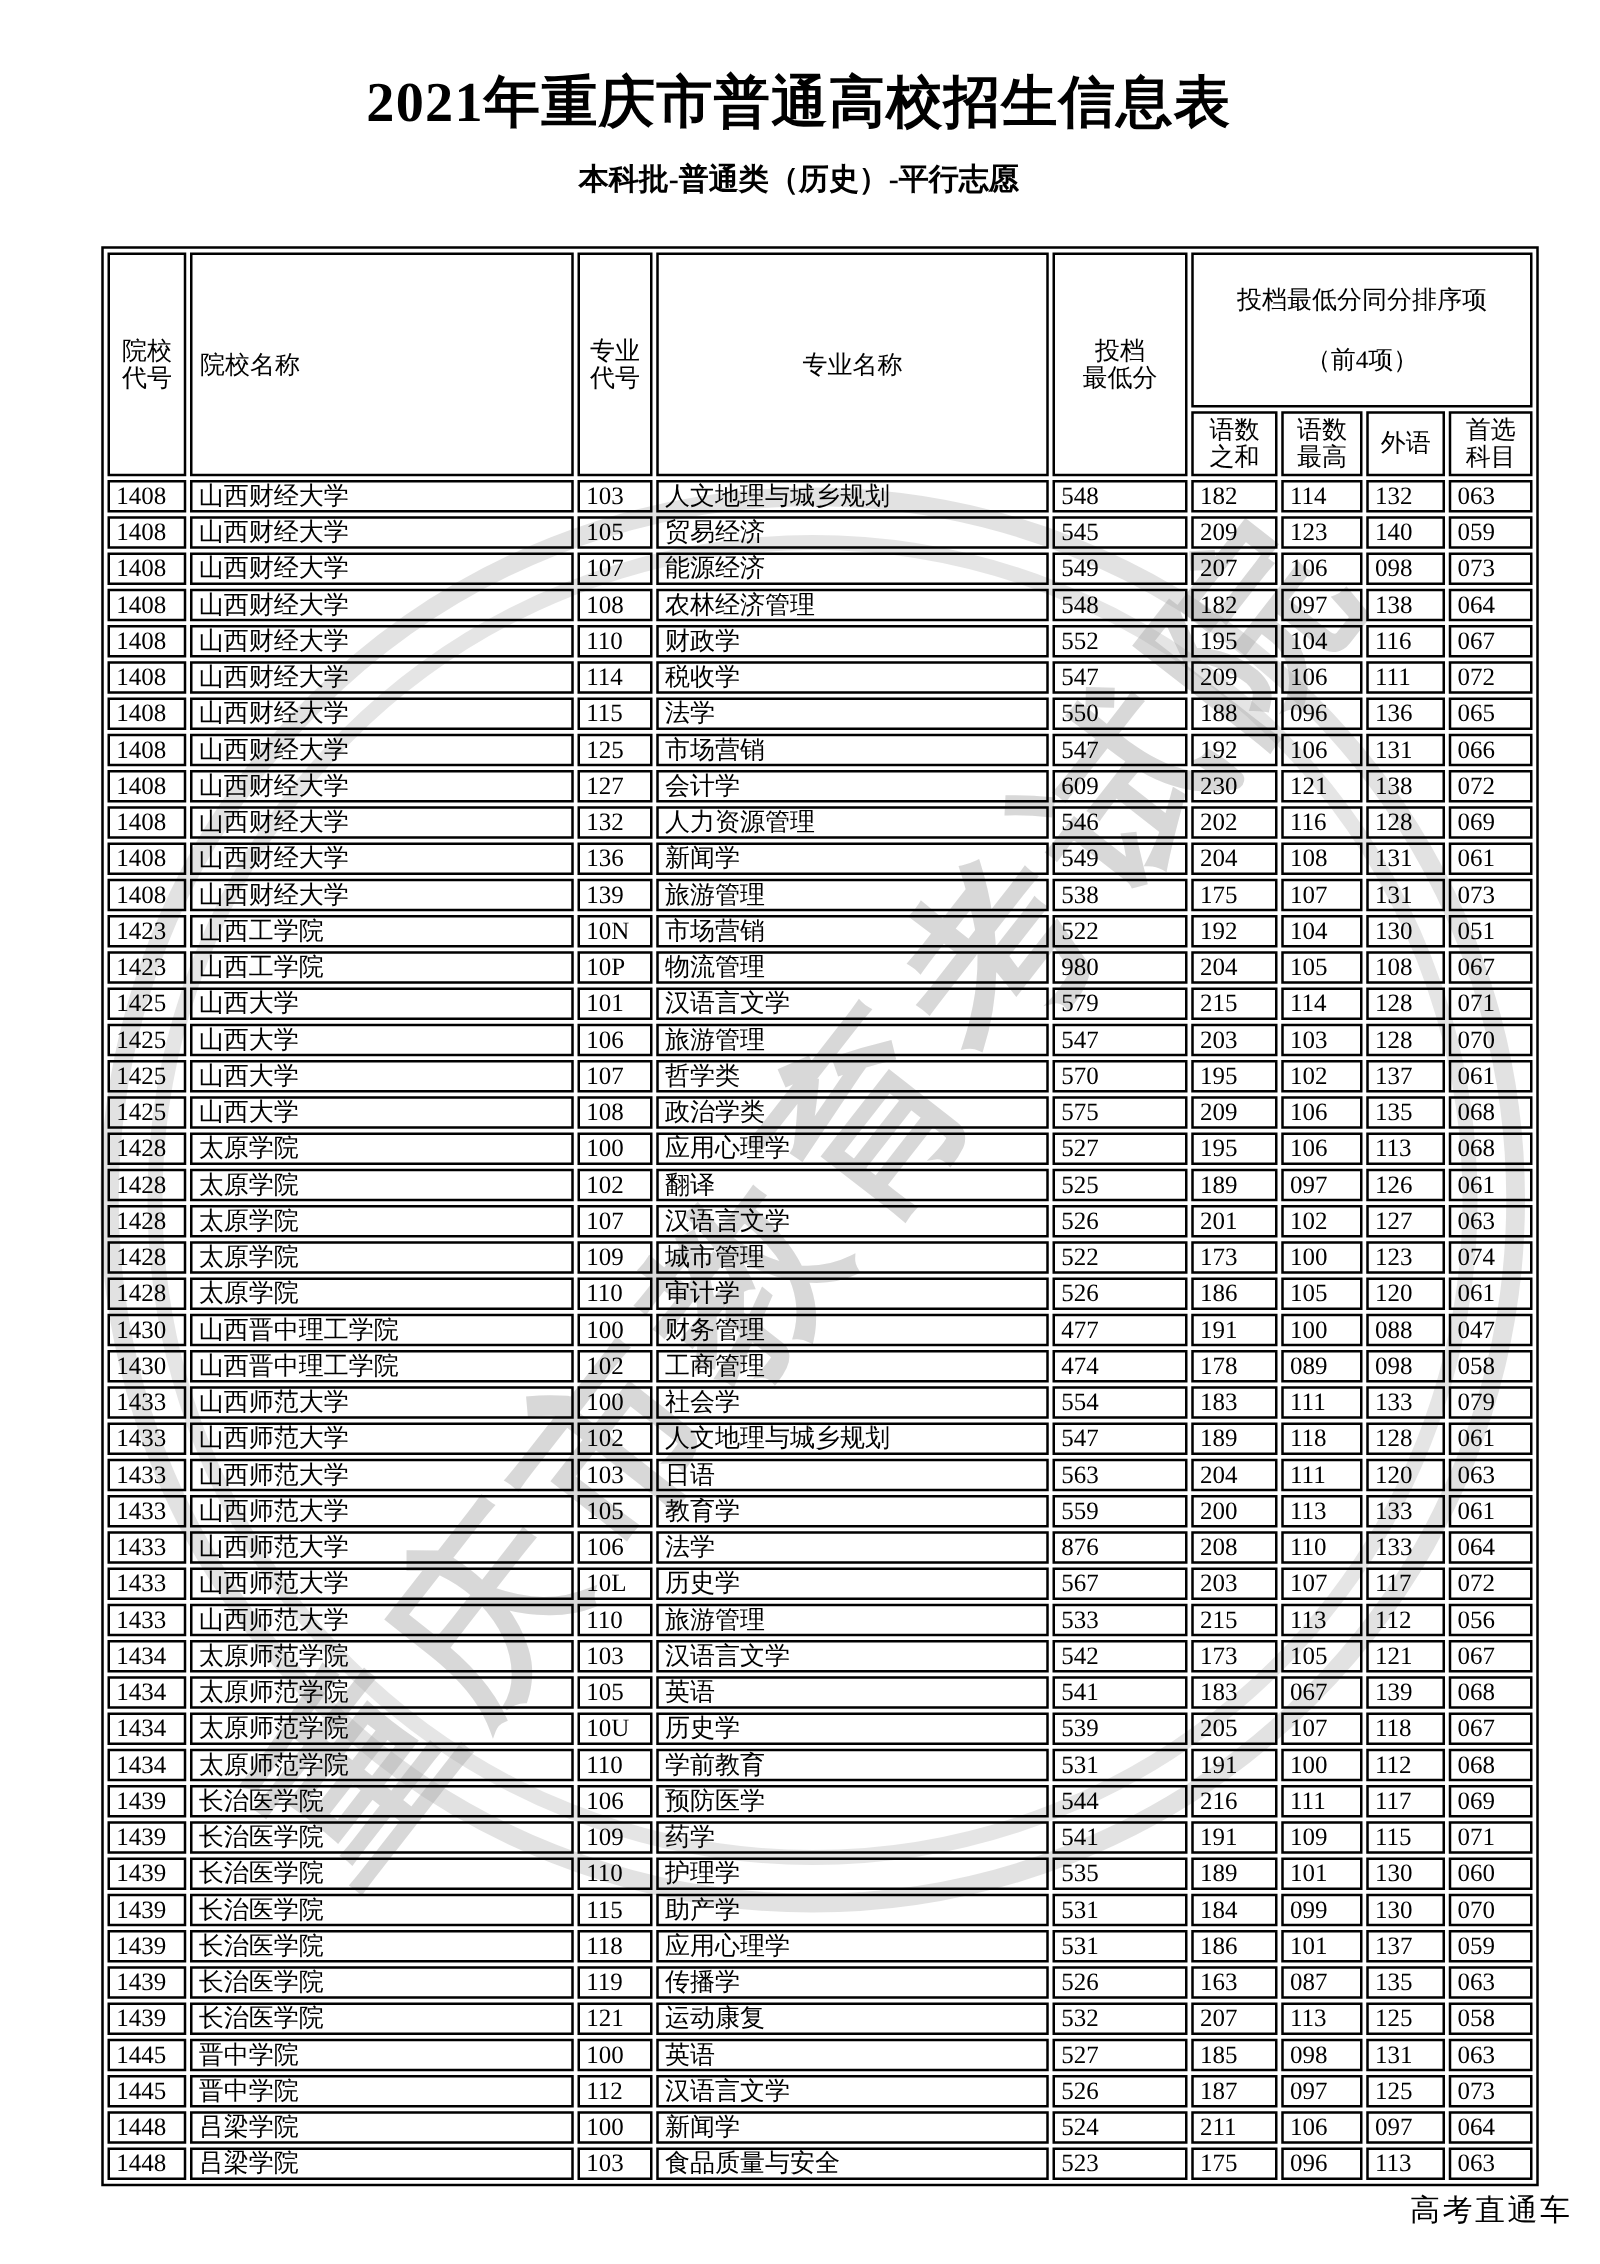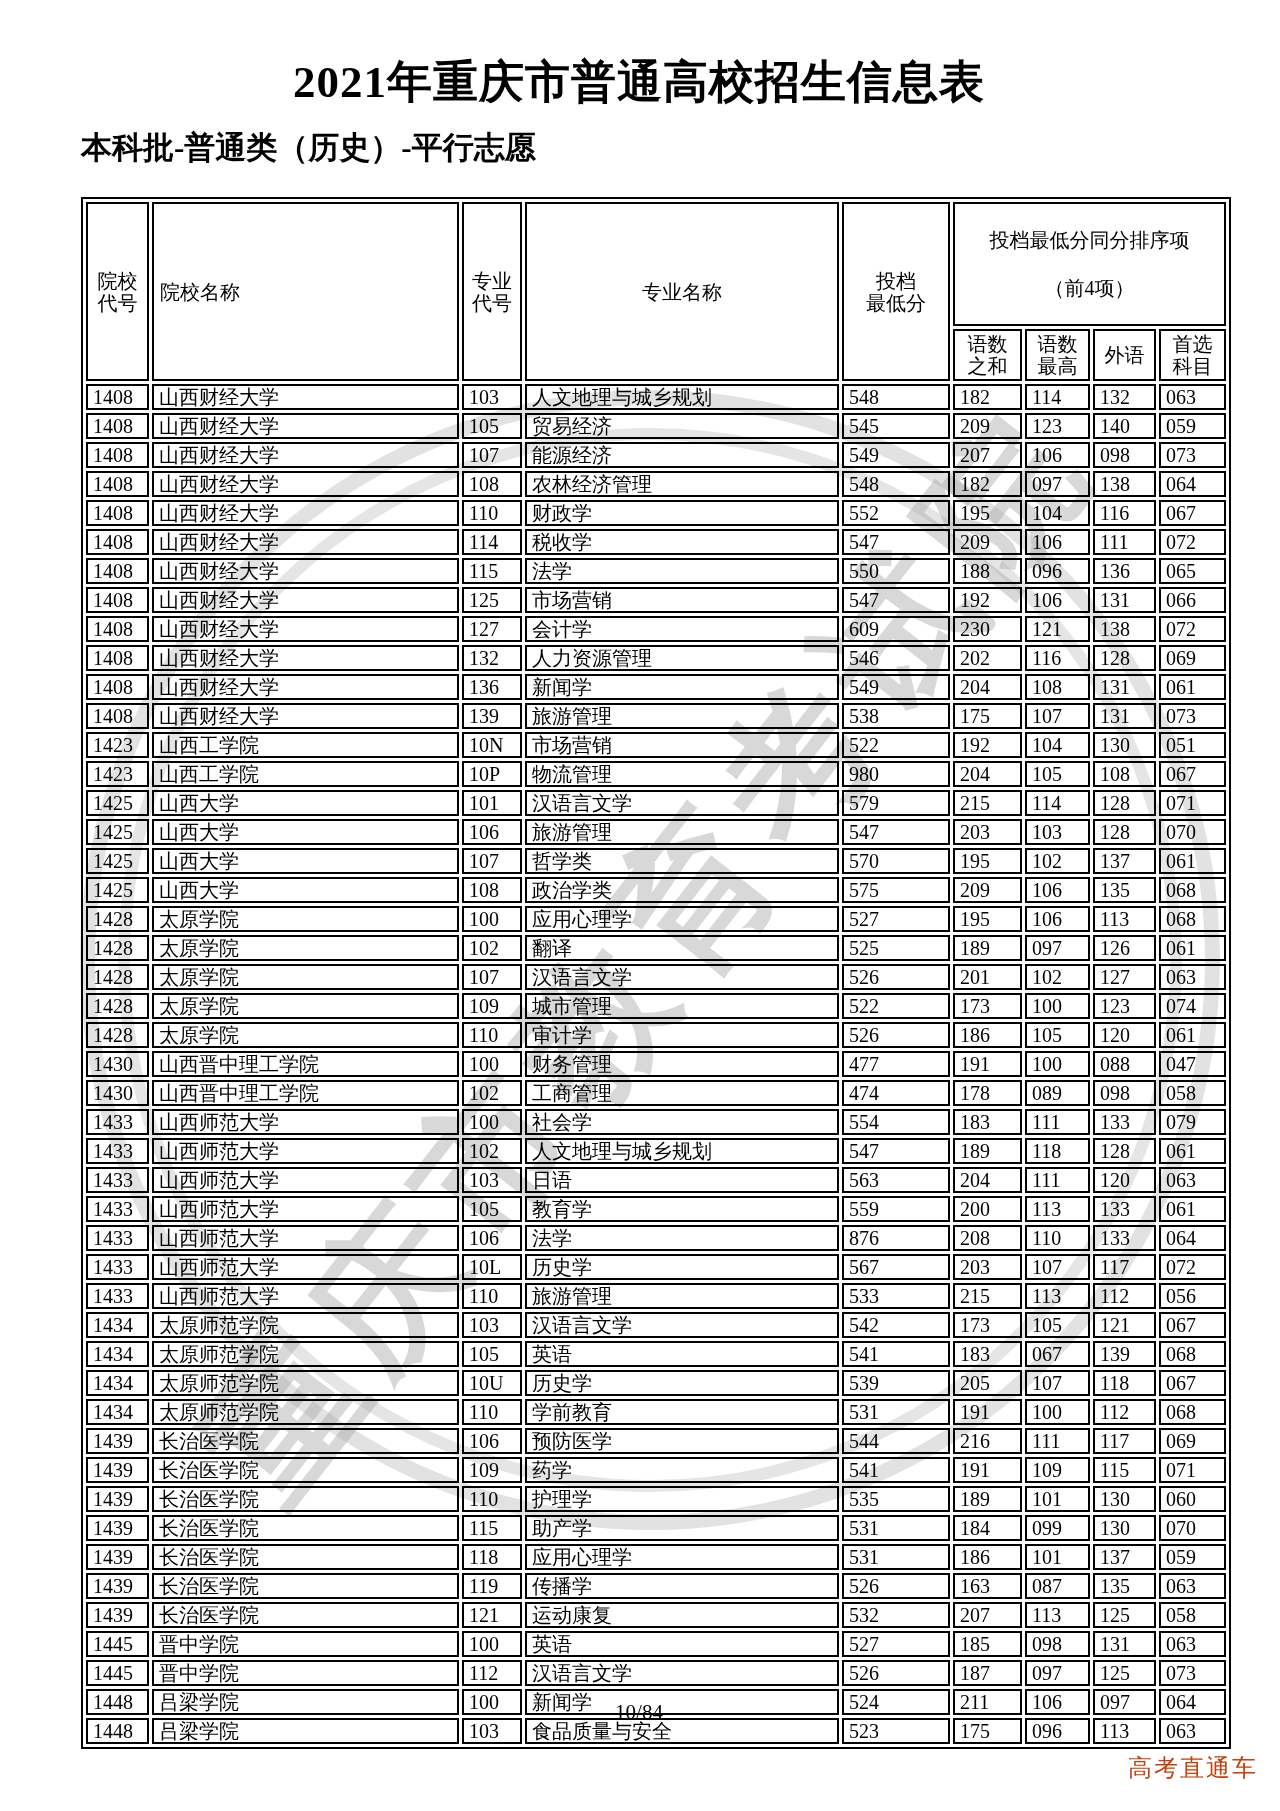--- a/index.html
+++ b/index.html
@@ -53,22 +53,22 @@
     text-align: center;
     font-size: 45px;
     font-weight: bold;
     letter-spacing: 1px;
     z-index: 3;
   }
   .subtitle {
     position: absolute;
     left: 81px; top: 127px; width: 1116px;
     margin: 0;
-    text-align: left;
-    font-size: 31px;
+    text-align: center;
+    font-size: 24px;
     font-weight: bold;
     z-index: 3;
   }
 
   
   table.data-table {
     position: absolute;
     left: 81px; top: 197px;
     width: 1116px;
     table-layout: fixed;
@@ -104,21 +104,21 @@
     left: 81px; top: 1700px; width: 1116px;
     text-align: center;
     font-size: 21px;
     z-index: 3;
   }
   .brand-watermark {
     position: absolute;
     right: 22px; top: 1752px;
     font-size: 24px;
     letter-spacing: 2px;
-    color: #c2410c;
+    color: #000000;
     font-family: "Liberation Sans", "DejaVu Sans", sans-serif;
     z-index: 3;
   }
 </style>
 </head>
 <body>
 
 <div class="page">
 
   <div class="wm-circle outer"></div>
@@ -725,15 +725,14 @@
     <td>食品质量与安全</td>
     <td>523</td>
     <td>175</td>
     <td>096</td>
     <td>113</td>
     <td>063</td>
   </tr>
 </tbody>
   </table>
 
-  <div class="page-number">10/84</div>
   <div class="brand-watermark">高考直通车</div>
 </div>
 
 </body></html>

